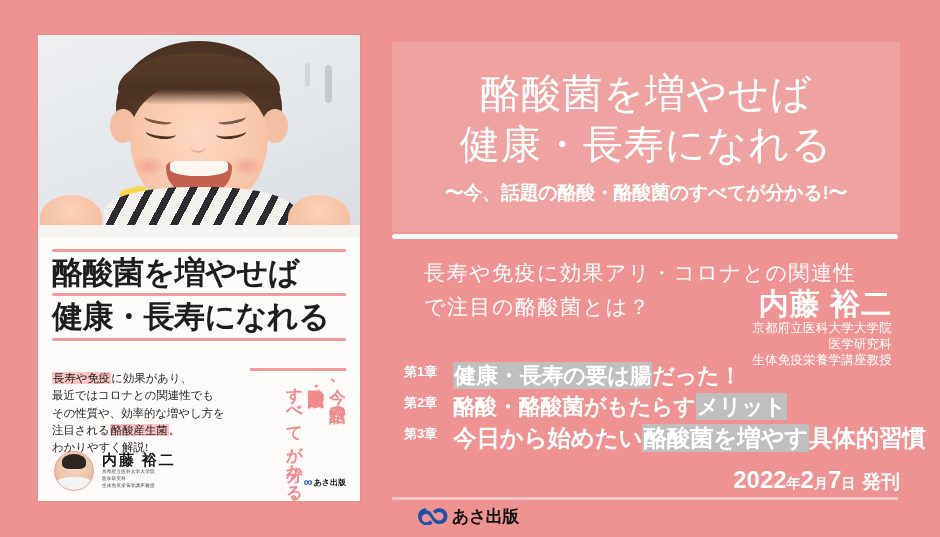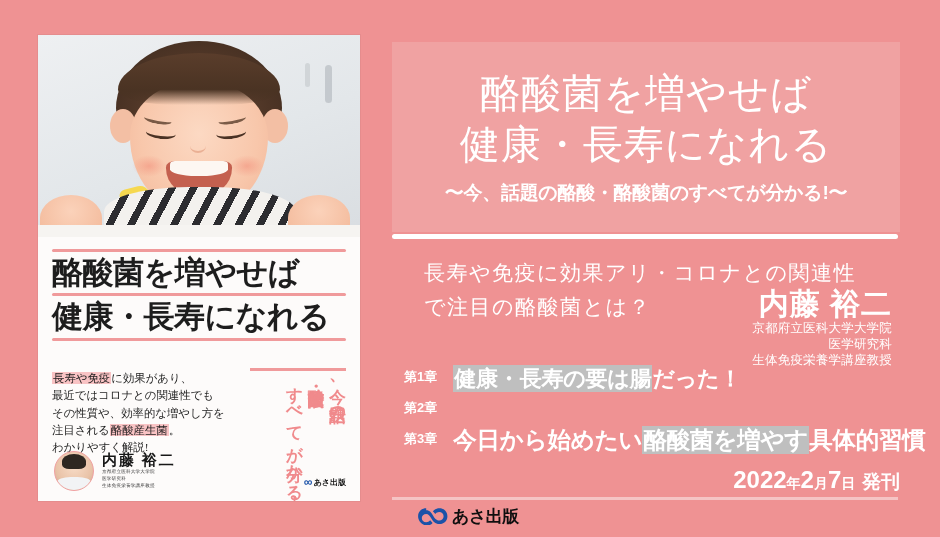--- a/index.html
+++ b/index.html
@@ -272,21 +272,21 @@
     font-size:12.5px;
     color:#ffffff;
     line-height:1.28;
     letter-spacing:.2px;
   }
 
   #chapters {
     position:absolute; left:12px; top:363px; width:496px;
   }
   .chapter-row {
-    display:flex; align-items:center; gap:6px; height:31px;
+    display:flex; align-items:flex-start; gap:6px; height:31px;
   }
   .chapter-num {
     font-family:"Liberation Sans","DejaVu Sans", sans-serif;
     font-weight:700;
     font-size:13px;
     color:#ffffff;
     padding-bottom:4px;
     white-space:nowrap;
     letter-spacing:0px;
   }
@@ -432,20 +432,21 @@
       <div class="author-cred">生体免疫栄養学講座教授</div>
     </div>
 
     <div id="chapters">
       <div class="chapter-row c1">
         <span class="chapter-num">第1章</span>
         <span class="chapter-text"><span></span><span class="hl">健康・長寿の要は腸</span><span>だった！</span></span>
       </div>
       <div class="chapter-row c2">
         <span class="chapter-num">第2章</span>
+        <span class="chapter-text"><span>酪酸・酪酸菌がもたらす</span><span class="hl">メリット</span><span></span></span>
       </div>
       <div class="chapter-row c3">
         <span class="chapter-num">第3章</span>
         <span class="chapter-text"><span>今日から始めたい</span><span class="hl">酪酸菌を増やす</span><span>具体的習慣</span></span>
       </div>
     </div>
 
     <div id="release-date"><span>2022</span><span class="sm">年</span><span>2</span><span class="sm">月</span><span>7</span><span class="sm">日</span>&nbsp;<span class="word">発刊</span></div>
 
     <div id="divider-bottom"></div>

